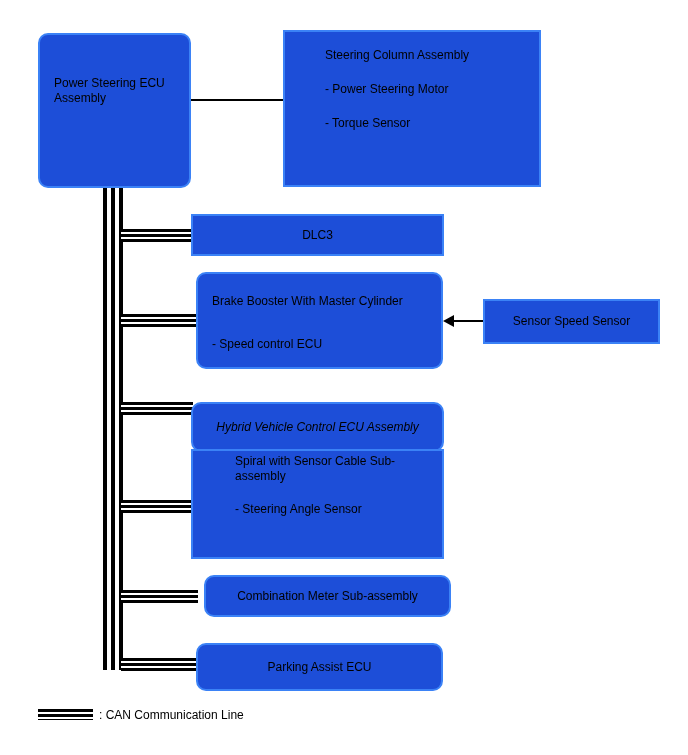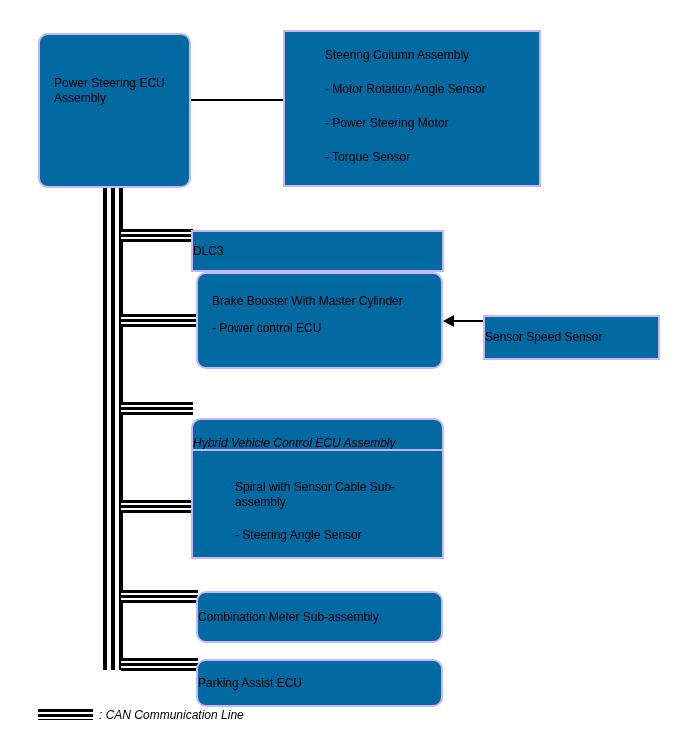--- a/index.html
+++ b/index.html
@@ -12,30 +12,30 @@
     width: 688px;
     height: 755px;
     background: #ffffff;
     font-family: "Liberation Sans", sans-serif;
     font-size: 12px;
     color: #000000;
     line-height: 15px;
   }
   .node {
     position: absolute;
-    border: 2px solid #c4b5fd;
-    background: #0369a1;
+    border: 2px solid #3b82f6;
+    background: #1d4ed8;
     box-sizing: border-box;
   }
   .rounded { border-radius: 10px; }
   .center {
     display: flex;
     align-items: center;
+    justify-content: center;
     text-align: center;
-    margin-top: 16px;
   }
   .stack {
     display: flex;
     flex-direction: column;
   }
   .can-h {
     position: absolute;
     height: 13px;
     background: repeating-linear-gradient(to bottom, #000 0 3px, #fff 3px 5px);
   }
@@ -50,21 +50,21 @@
     background: #000000;
   }
   .arrowhead {
     position: absolute;
     width: 0;
     height: 0;
     border-top: 6px solid transparent;
     border-bottom: 6px solid transparent;
     border-right: 11px solid #000000;
   }
-  .legend-row { position: absolute; font-style: italic; }
+  .legend-row { position: absolute; }
 </style>
 </head>
 <body>
 
 <div class="canvas">
 
   <div class="hline" style="left:191px; top:99px; width:94px;"></div>
 
   <div class="can-v" style="left:103px; top:187px; height:483px;"></div>
 
@@ -77,48 +77,47 @@
 
   <div class="hline" style="left:452px; top:320px; width:31px;"></div>
   <div class="arrowhead" style="left:443px; top:315px;"></div>
 
   <div class="node rounded" style="left:38px; top:33px; width:153px; height:155px; padding:41px 12px 0 14px;">
     <div>Power Steering ECU Assembly</div>
   </div>
 
   <div class="node stack" style="left:283px; top:30px; width:258px; height:157px; padding:16px 8px 0 40px; gap:19px;">
     <div>Steering Column Assembly</div>
-    <div>- Motor Rotation Angle Sensor</div>
     <div>- Power Steering Motor</div>
     <div>- Torque Sensor</div>
   </div>
 
   <div class="node center" style="left:191px; top:214px; width:253px; height:42px;">
     <div>DLC3</div>
   </div>
 
-  <div class="node rounded stack" style="left:196px; top:272px; width:247px; height:97px; padding:20px 10px 0 14px; gap:12px;">
+  <div class="node rounded stack" style="left:196px; top:272px; width:247px; height:97px; padding:20px 10px 0 14px; gap:28px;">
     <div>Brake Booster With Master Cylinder</div>
-    <div>- Power control ECU</div>
+    <div>- Speed control ECU</div>
   </div>
 
   <div class="node center" style="left:483px; top:299px; width:177px; height:45px;">
     <div>Sensor Speed Sensor</div>
   </div>
 
   <div class="node rounded center" style="left:191px; top:402px; width:253px; height:50px;font-style:italic;">
     <div>Hybrid Vehicle Control ECU Assembly</div>
   </div>
 
-  <div class="node" style="left:191px; top:449px; width:253px; height:110px; padding:29px 8px 0 42px;">
+  <div class="node" style="left:191px; top:449px; width:253px; height:110px; padding:3px 8px 0 42px;">
     <div style="width:175px;">Spiral with Sensor Cable Sub-assembly</div>
     <div style="margin-top:18px;">- Steering Angle Sensor</div>
   </div>
 
-  <div class="node rounded center" style="left:196px; top:575px; width:247px; height:52px;">
+  <div class="node rounded center" style="left:204px; top:575px; width:247px; height:42px;">
     <div>Combination Meter Sub-assembly</div>
   </div>
 
   <div class="node rounded center" style="left:196px; top:643px; width:247px; height:48px;">
     <div>Parking Assist ECU</div>
   </div>
 
   <div class="can-h" style="left:38px; top:709px; width:55px; height:11px;"></div>
   <div class="legend-row" style="left:99px; top:708px;">: CAN Communication Line</div>
 

